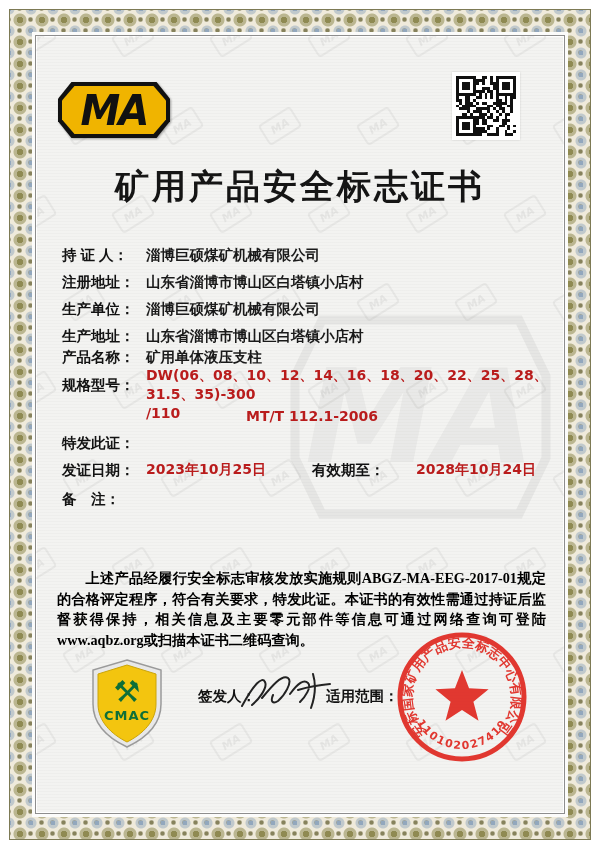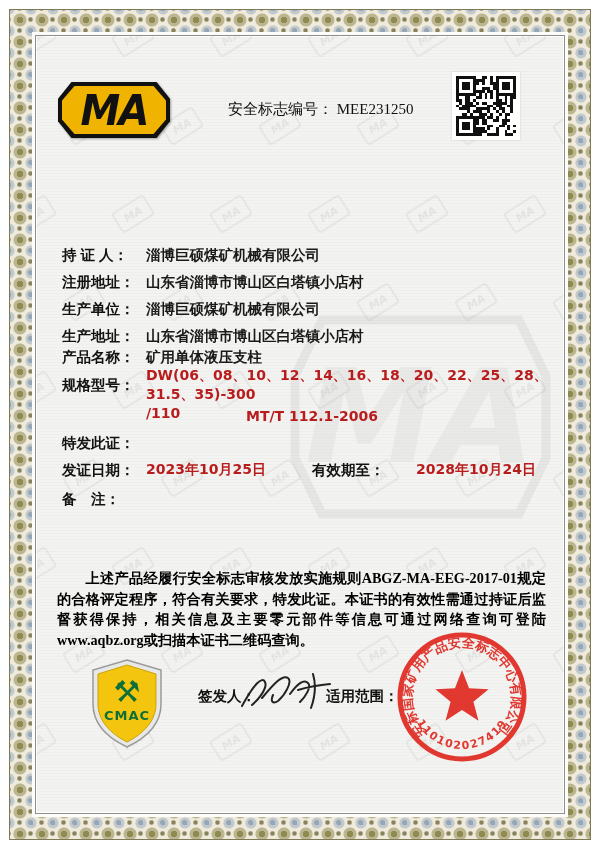--- a/index.html
+++ b/index.html
@@ -150,21 +150,20 @@
 
   <div class="layer">
 
     <div class="ma-badge">
       <div class="shape-outer"></div>
       <div class="shape-inner">
         <span class="ma-text">MA</span>
       </div>
     </div>
 
-    <div class="serial-line"><span>安全标志编号：</span> <b>MEE231250</b></div>
 
     <div class="qr-wrap">
       <div class="qr-grid" id="qr-grid">
           <div class="m f"></div>
           <div class="m f"></div>
           <div class="m f"></div>
           <div class="m f"></div>
           <div class="m f"></div>
           <div class="m f"></div>
           <div class="m f"></div>
@@ -598,20 +597,21 @@
           <div class="m f"></div>
           <div class="m"></div>
           <div class="m"></div>
           <div class="m f"></div>
           <div class="m f"></div>
           <div class="m f"></div>
           <div class="m"></div>
         </div>
     </div>
 
+    <div class="title">矿用产品安全标志证书</div>
 
     <span class="lbl" style="left:62px;top:246px">持 证 人：</span>
     <span class="val" style="left:146px;top:246px">淄博巨硕煤矿机械有限公司</span>
 
     <span class="lbl" style="left:62px;top:273px">注册地址：</span>
     <span class="val" style="left:146px;top:273px">山东省淄博市博山区白塔镇小店村</span>
 
     <span class="lbl" style="left:62px;top:300px">生产单位：</span>
     <span class="val" style="left:146px;top:300px">淄博巨硕煤矿机械有限公司</span>
 

